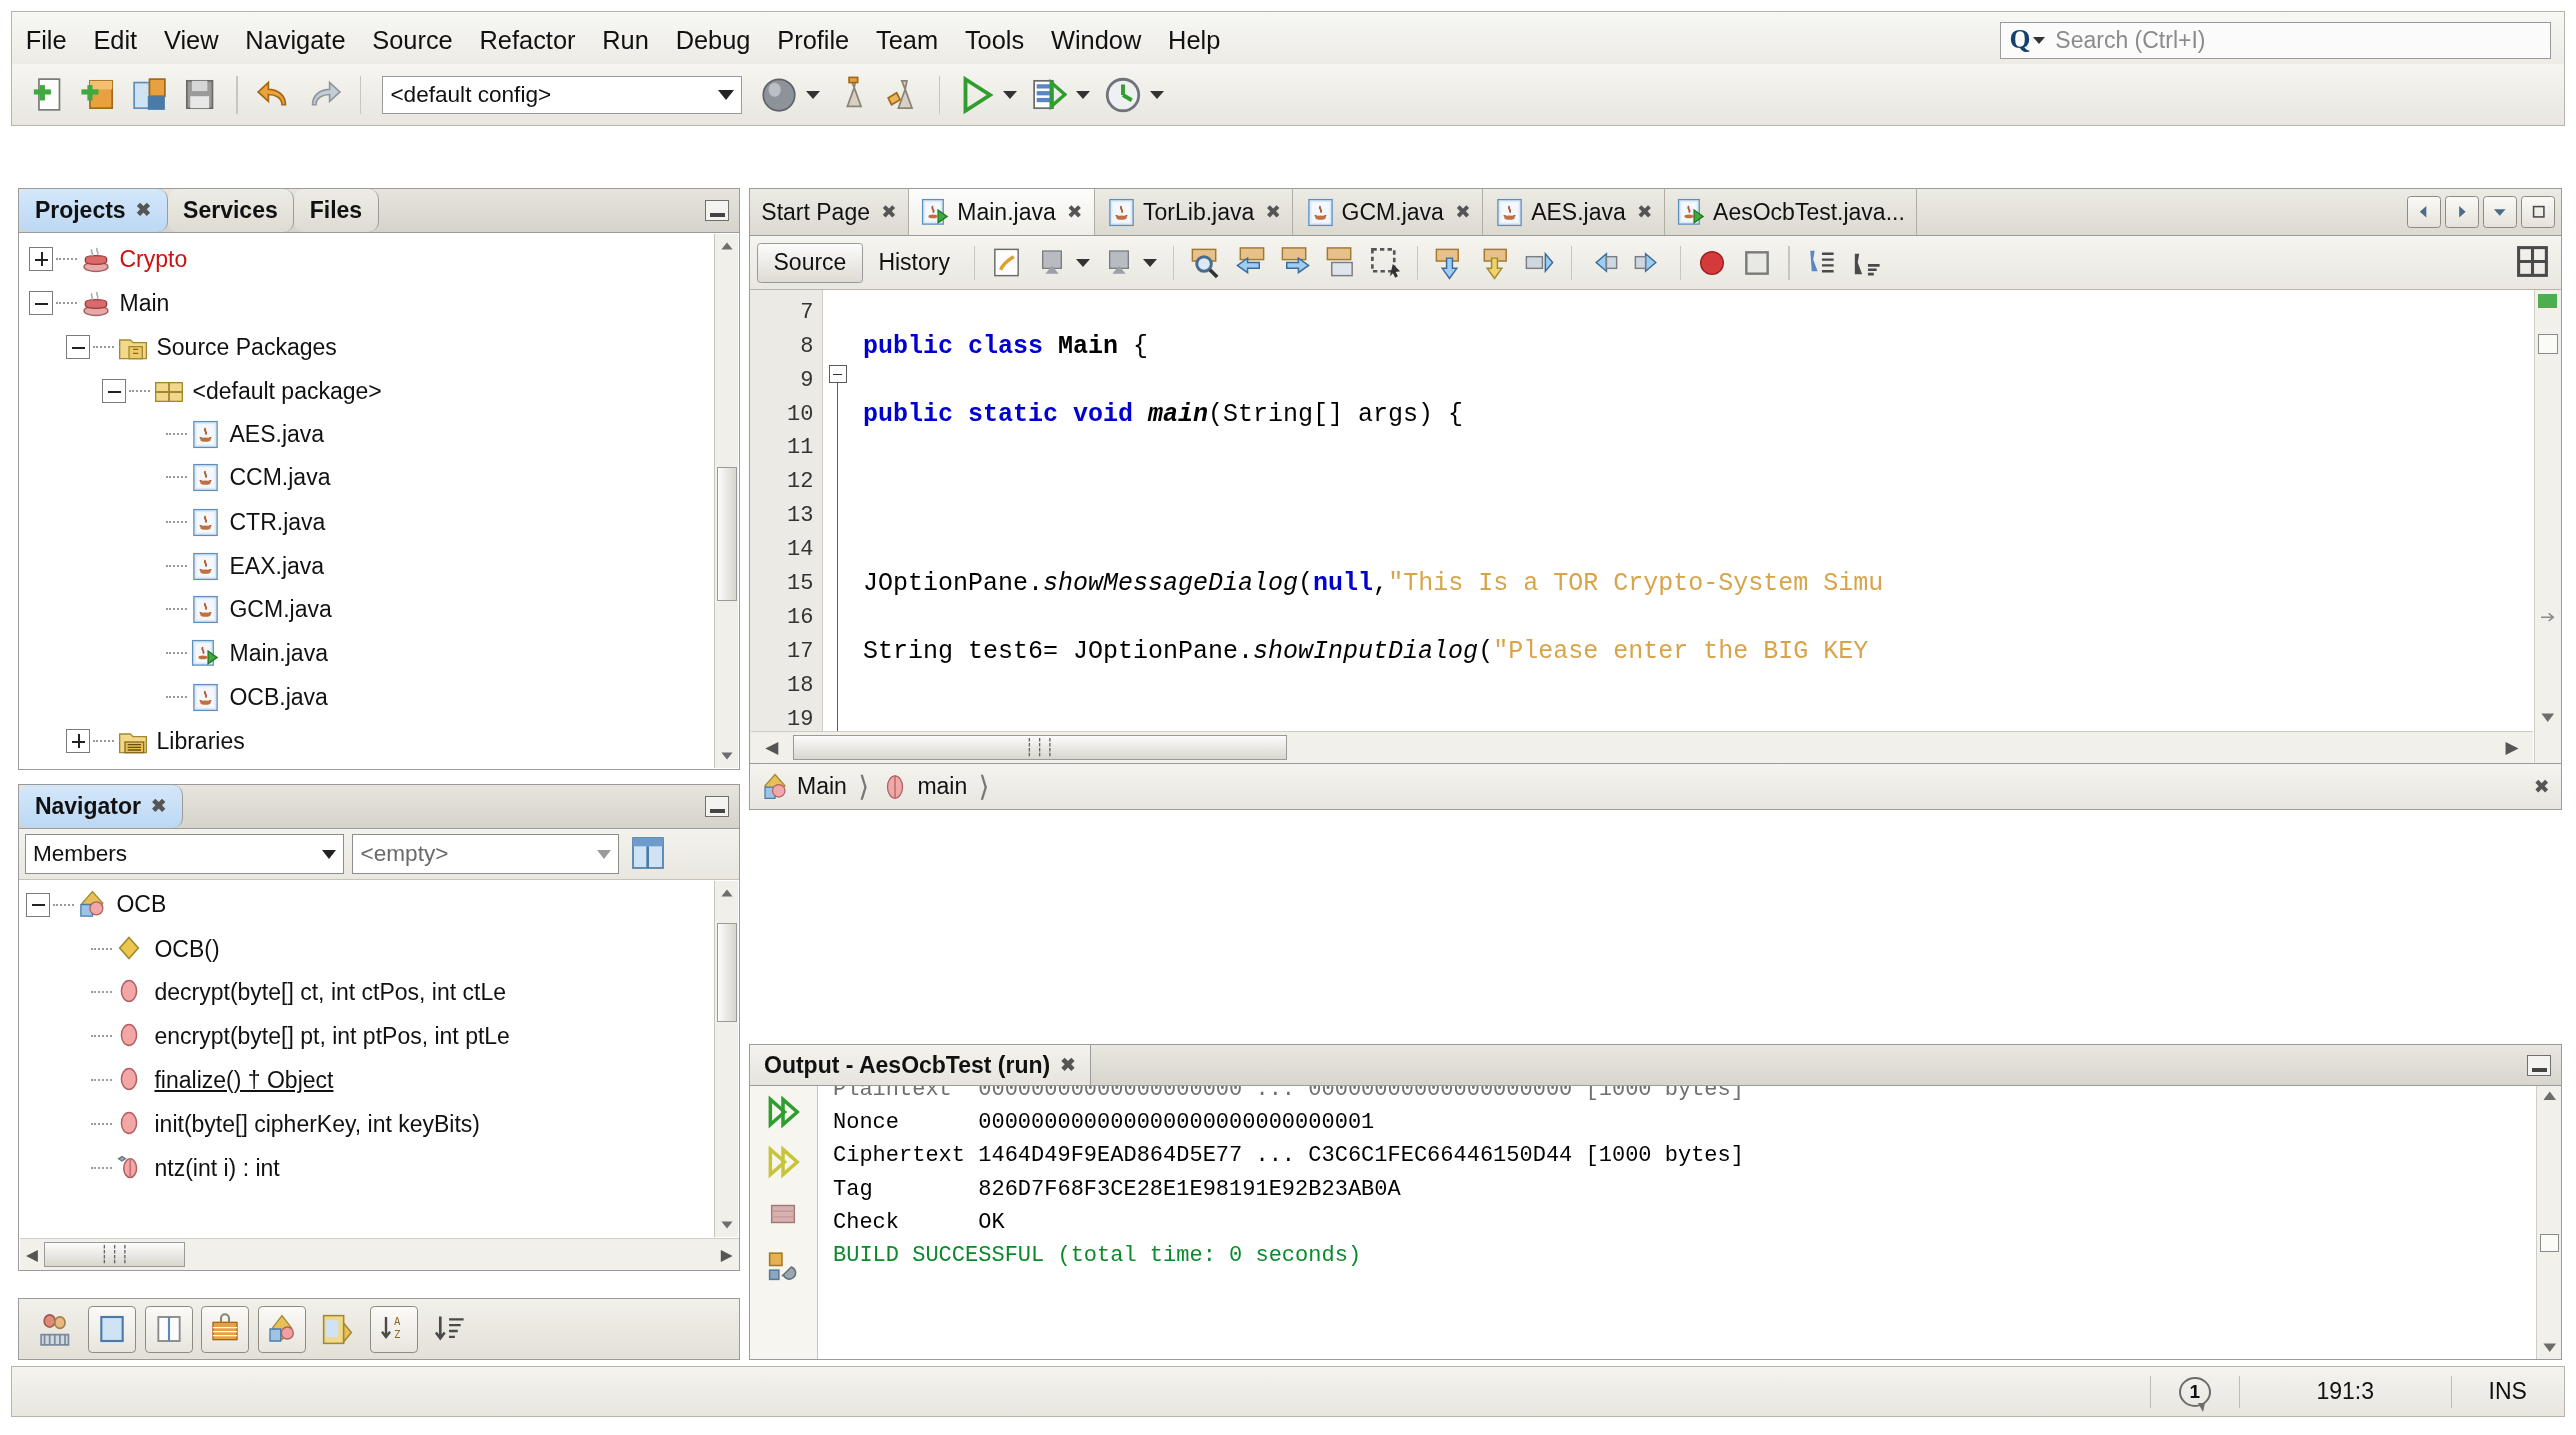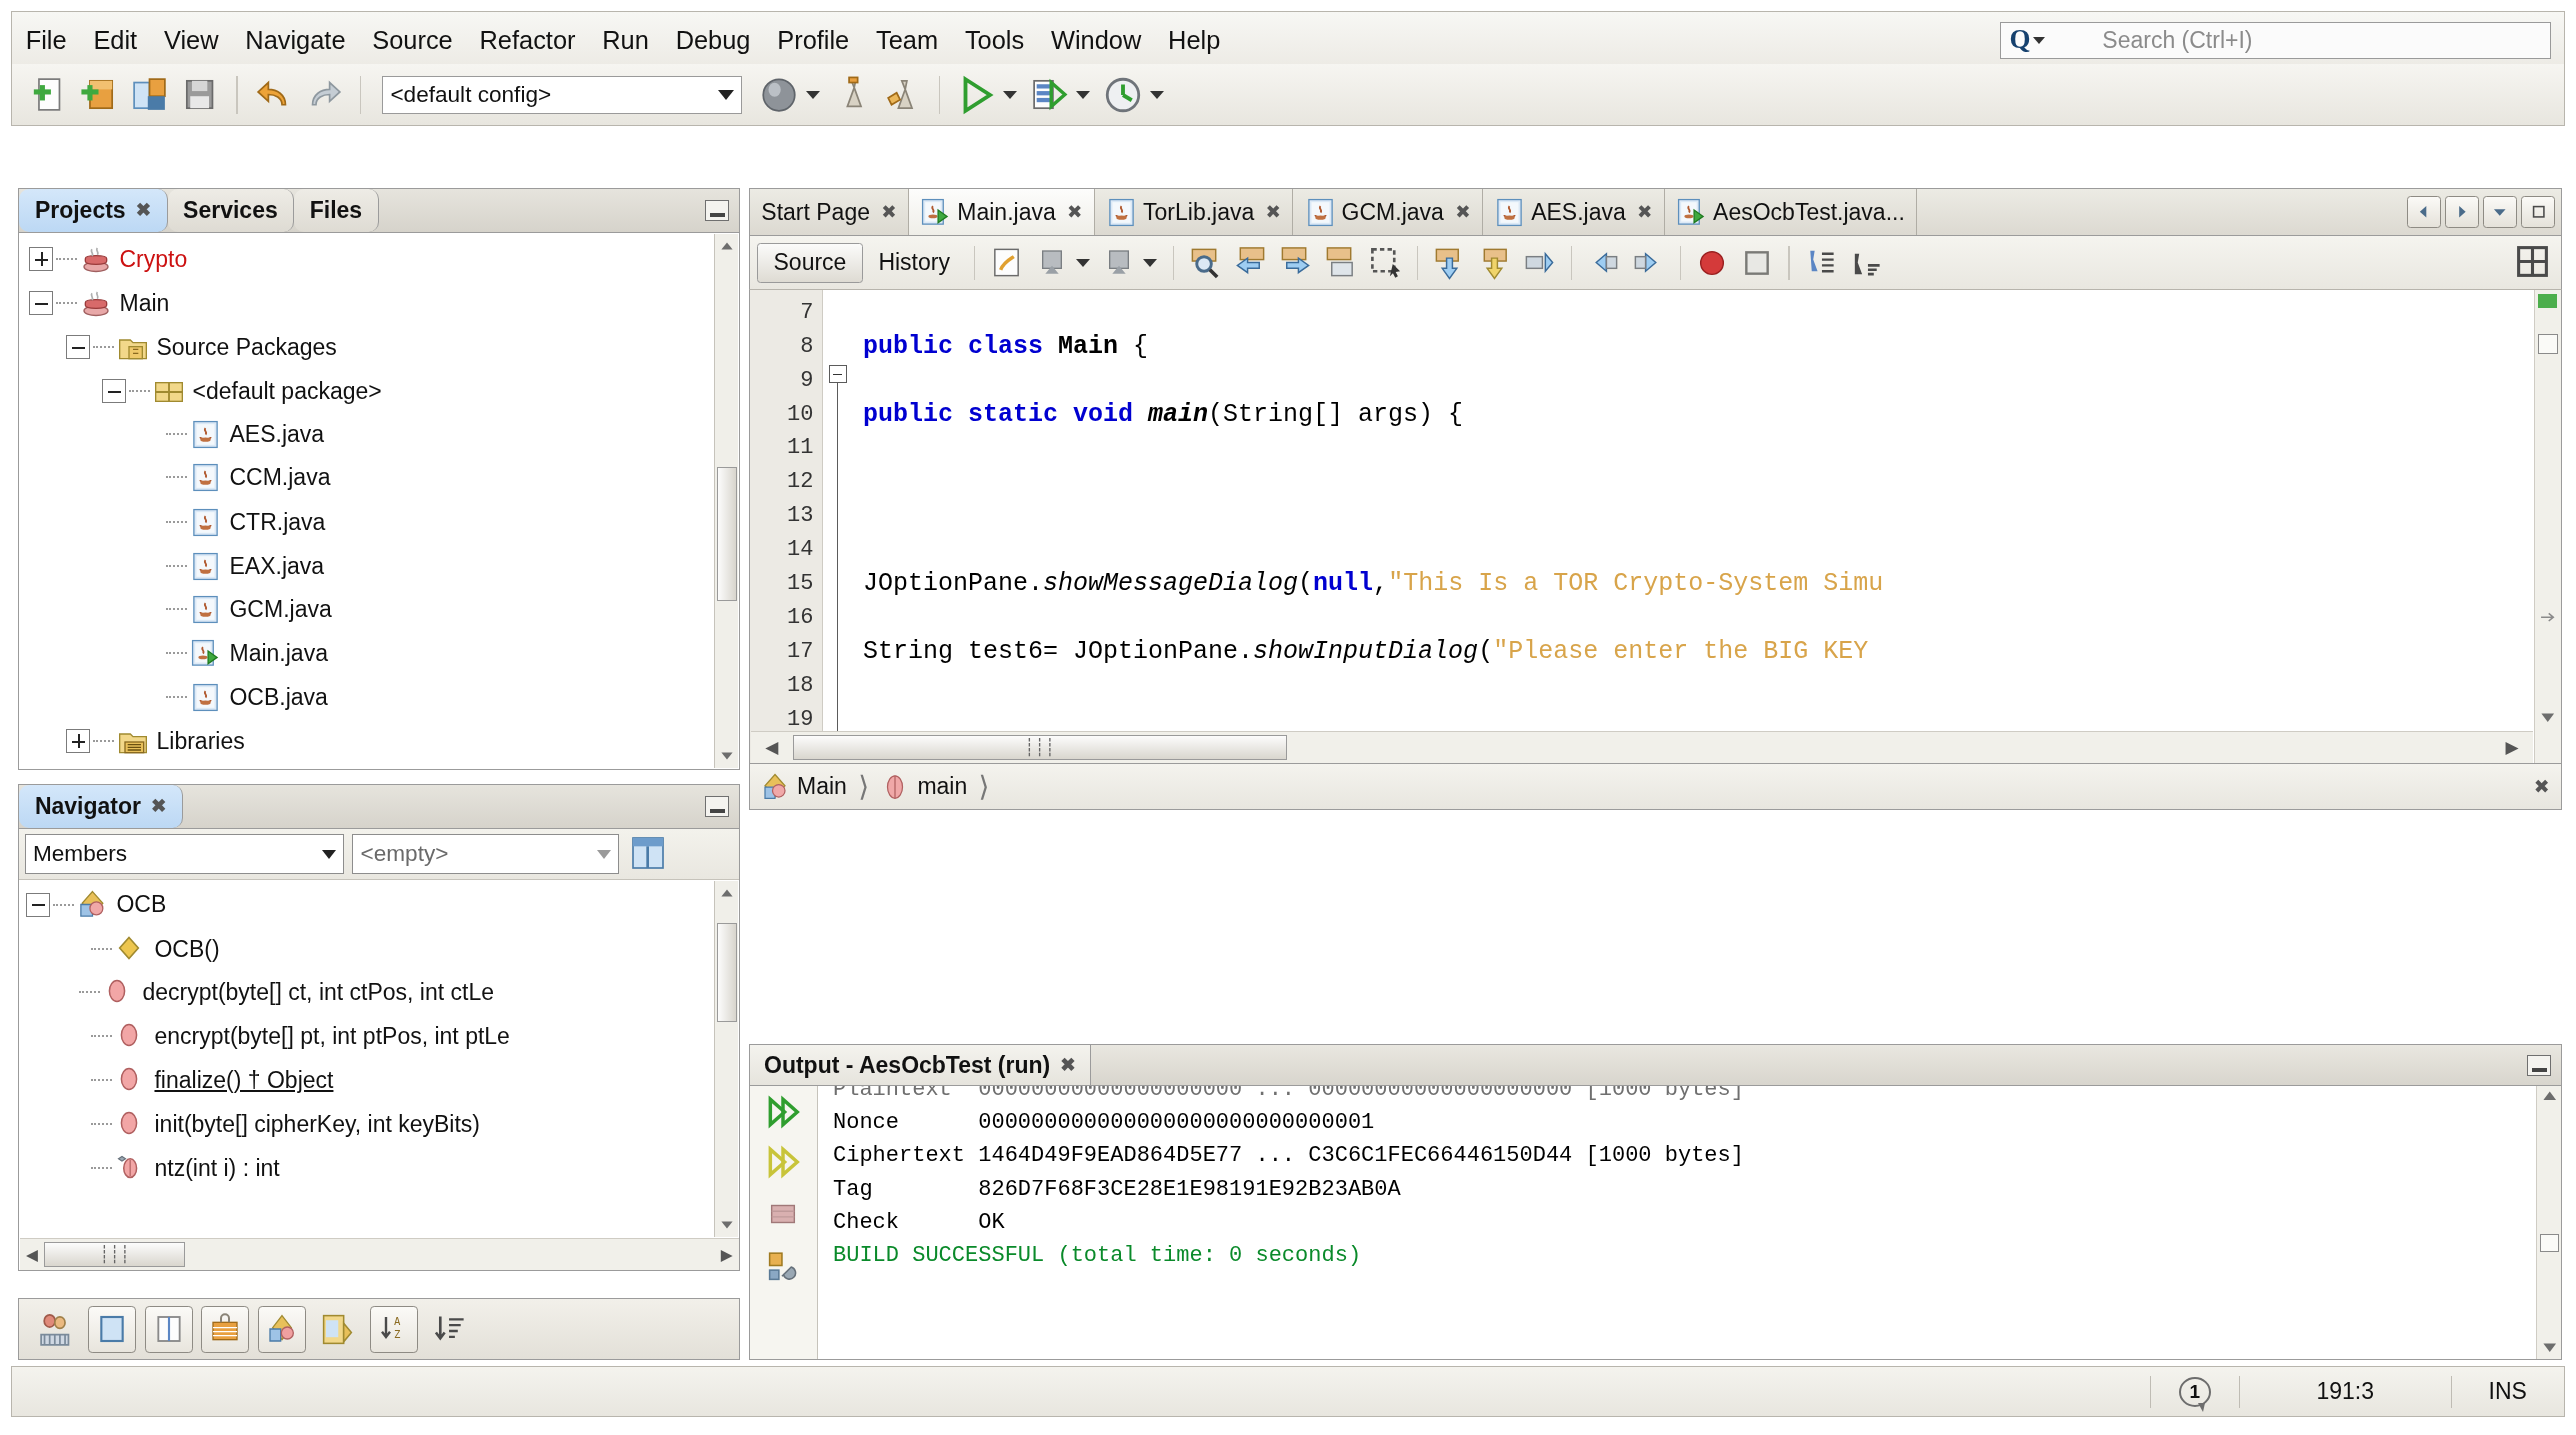--- a/index.html
+++ b/index.html
@@ -34,21 +34,21 @@
   .search-q {
     font-size: 27px; color: #16416e; font-weight: bold;
     font-family: "Liberation Serif", serif; line-height: 1;
     margin-right: 2.8px; position: relative; top: -1.4px;
   }
   .search-caret {
     width: 0; height: 0; border-left: 6.4px solid transparent;
     border-right: 6.4px solid transparent; border-top: 7.8px solid #333;
     margin-right: 10px;
   }
-  .search-ph { font-size: 23px; color: #8b8b8b; margin-left: 47px; }
+  .search-ph { font-size: 23px; color: #8b8b8b; }
 
   
   .toolbar {
     position: absolute; left: 11.3px; top: 64px; right: 11.3px; height: 62px;
     background: linear-gradient(#f6f5f1, #e8e6df);
     border-left: 0.7px solid #b8b5ad; border-right: 0.7px solid #b8b5ad;
     border-bottom: 0.7px solid #b8b5ad;
     display: flex; align-items: center; padding-left: 10px;
   }
   .tb-btn {
@@ -658,21 +658,21 @@
           <span class="tlabel">finalize() † Object</span>
         </div>
         <div class="tnode" style="position: absolute; left: 45px; top: 134px;">
           <span style="width: 24px; flex: 0 0 auto;"></span>
           <span class="tdots"></span>
           <span class="ico"><svg width="28" height="28" viewBox="0 0 24 24">
               <ellipse cx="12" cy="12" rx="6.5" ry="9" fill="#f2a6a6" stroke="#b06060" stroke-width="1.3"></ellipse>
             </svg></span>
           <span class="tlabel">encrypt(byte[] pt, int ptPos, int ptLe</span>
         </div>
-        <div class="tnode" style="position: absolute; left: 33px; top: 90px;">
+        <div class="tnode" style="position: absolute; left: 45px; top: 90px;">
           <span style="width: 24px; flex: 0 0 auto;"></span>
           <span class="tdots"></span>
           <span class="ico"><svg width="28" height="28" viewBox="0 0 24 24">
               <ellipse cx="12" cy="12" rx="6.5" ry="9" fill="#f2a6a6" stroke="#b06060" stroke-width="1.3"></ellipse>
             </svg></span>
           <span class="tlabel">decrypt(byte[] ct, int ctPos, int ctLe</span>
         </div>
         <div class="tnode" style="position: absolute; left: 45px; top: 47px;">
           <span style="width: 24px; flex: 0 0 auto;"></span>
           <span class="tdots"></span>

